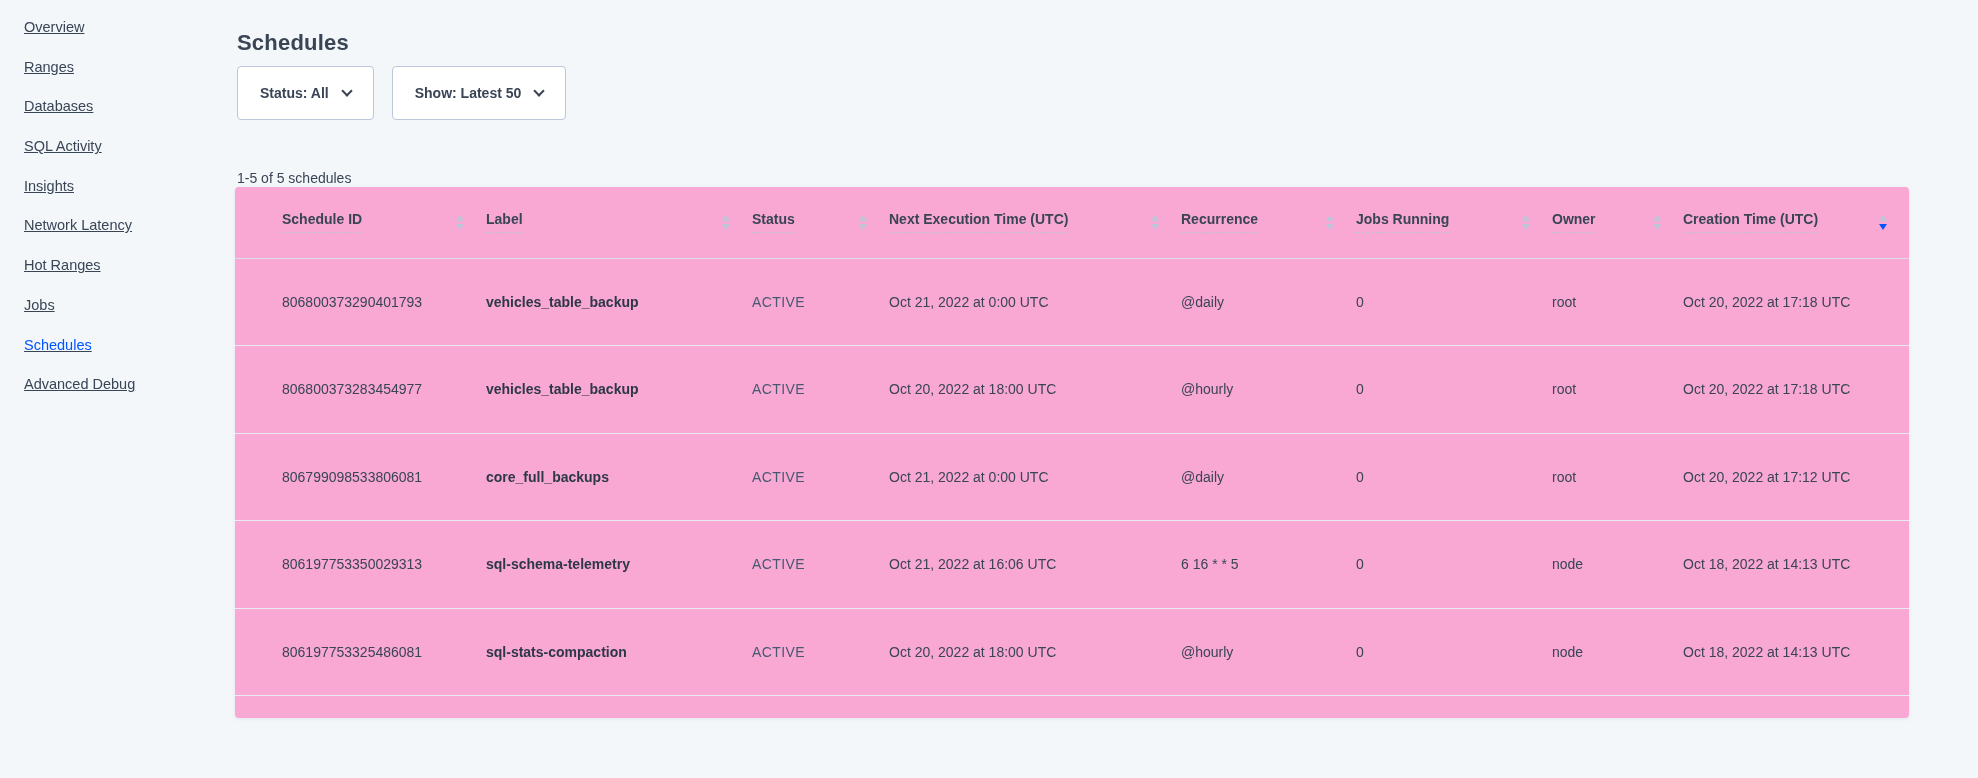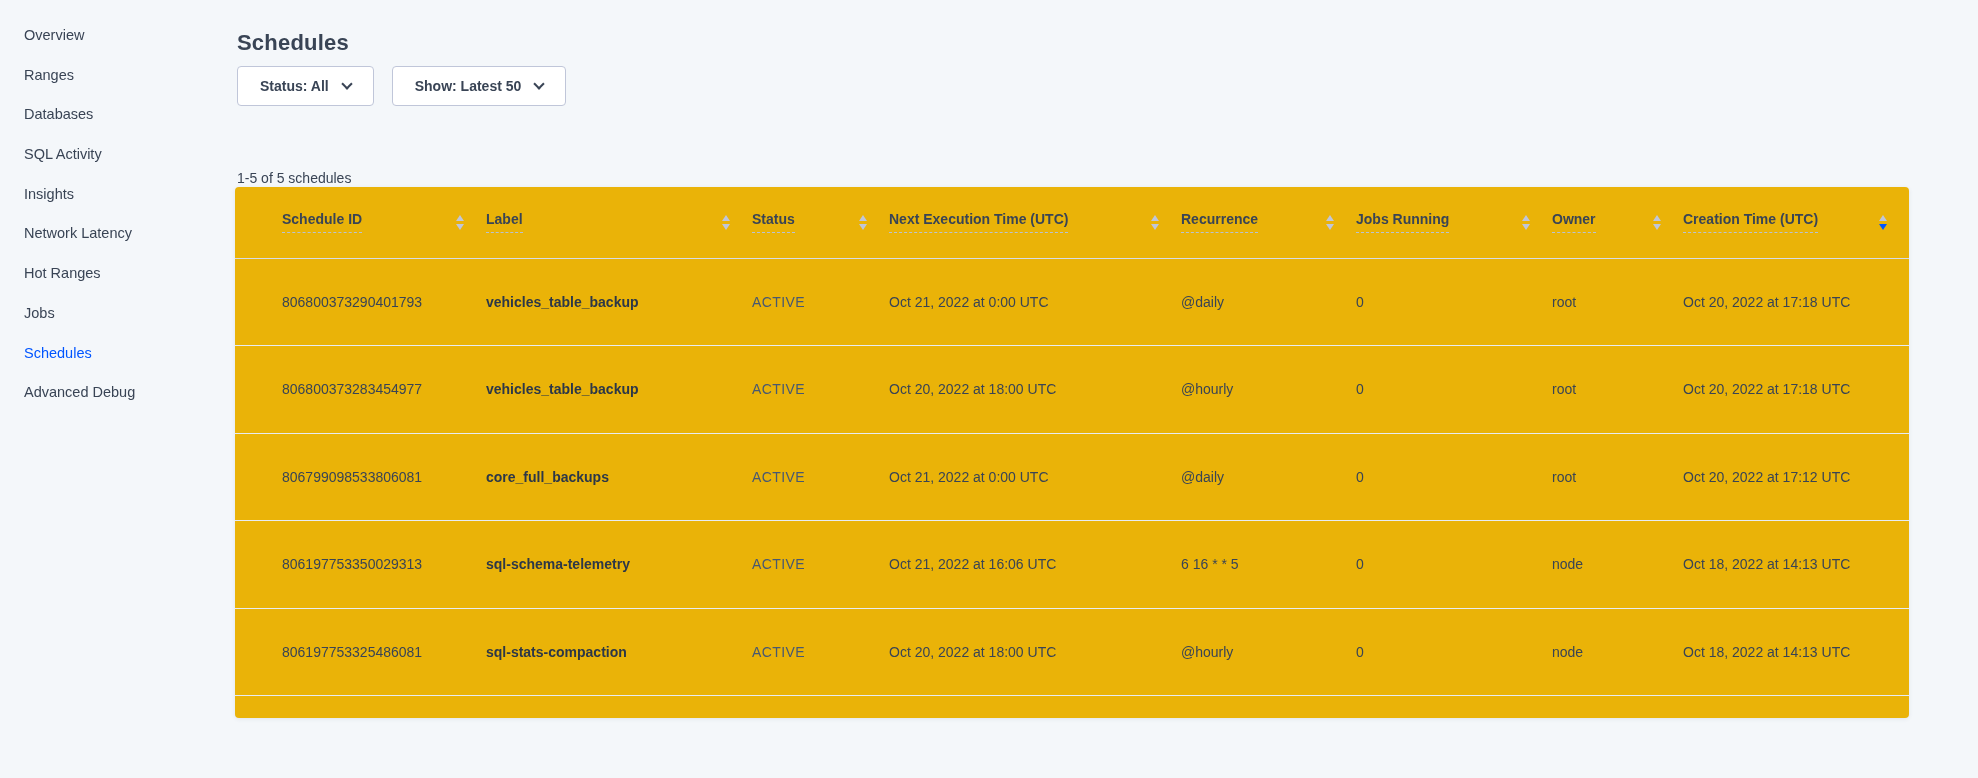--- a/index.html
+++ b/index.html
@@ -16,51 +16,51 @@
   *{box-sizing:border-box;margin:0;padding:0;}
   html,body{width:1978px;height:778px;overflow:hidden;}
   body{
     background:var(--page-bg);
     font-family:"Liberation Sans","DejaVu Sans",sans-serif;
     color:var(--text);
     position:relative;
   }
 
   
-  .sidebar{position:absolute;left:24px;top:16px;width:190px;}
+  .sidebar{position:absolute;left:24px;top:8px;width:190px;text-decoration:underline;}
   .nav-item{
     display:block;height:39.7px;line-height:39.7px;
     font-size:14.5px;color:var(--text);cursor:pointer;
     white-space:nowrap;text-decoration:none;
   }
   .nav-item.active{color:var(--blue);}
 
   
   .main{position:absolute;left:235px;top:0;width:1674px;height:778px;}
   .page-title{
     position:absolute;left:2px;top:30px;
     font-size:22px;font-weight:700;color:var(--text);letter-spacing:.2px;
   }
   .filters{position:absolute;left:2px;top:66px;display:flex;gap:18px;}
   .dropdown{
-    display:flex;align-items:center;height:40px;padding:0 22px;
+    display:flex;align-items:center;height:54px;padding:0 22px;
     background:#fff;border:1px solid var(--border);border-radius:4px;
     font-size:14px;font-weight:700;color:var(--text);cursor:pointer;
   }
   .chev{
     width:8px;height:8px;margin-left:14px;margin-top:-4px;
     border-right:2px solid var(--text);border-bottom:2px solid var(--text);
     transform:rotate(45deg);
   }
   .summary{position:absolute;left:2px;top:170px;font-size:14px;color:var(--text);}
 
   
   .card{
     position:absolute;left:0;top:187px;width:1674px;height:531px;
-    background:#eab308;border-radius:4px;
+    background:#f9a8d4;border-radius:4px;
     box-shadow:0 1px 4px rgba(56,76,108,.10);
     overflow:hidden;
   }
   table{width:100%;border-collapse:collapse;table-layout:fixed;}
   col.c1{width:251px}col.c2{width:266px}col.c3{width:137px}col.c4{width:292px}
   col.c5{width:175px}col.c6{width:196px}col.c7{width:131px}col.c8{width:226px}
 
   thead tr{height:71px;border-bottom:1px solid var(--head-line);}
   tbody tr{height:87.5px;border-bottom:1px solid var(--row-line);padding-left:28px;}
   th,td{text-align:left;vertical-align:middle;padding:0;}

